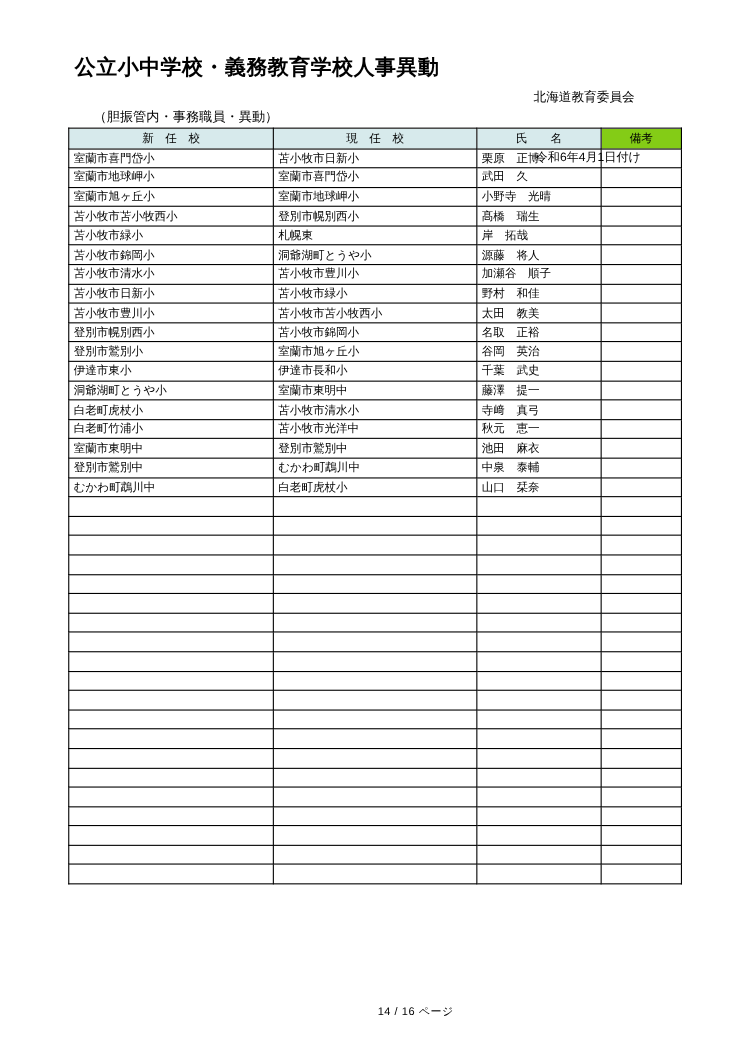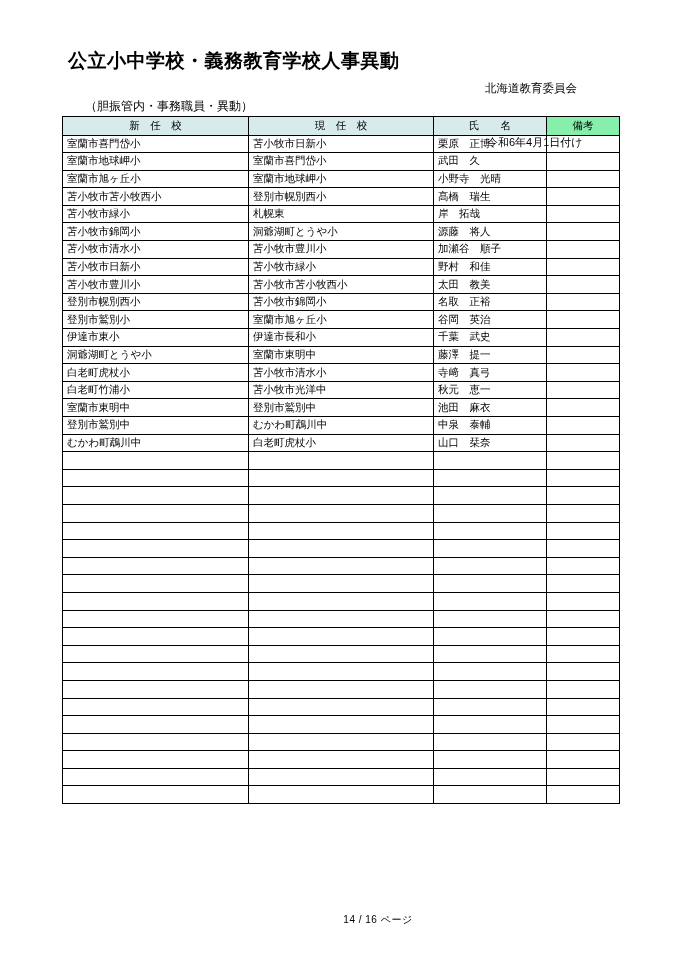--- a/index.html
+++ b/index.html
@@ -107,21 +107,21 @@
         <col style="width: 186px;">
         <col style="width: 185px;">
         <col style="width: 113px;">
         <col style="width: 73px;">
       </colgroup>
     <thead>
       <tr>
           <th style="background: rgb(215, 234, 236);">新　任　校</th>
           <th style="background: rgb(215, 234, 236); margin-left: 12px;">現　任　校</th>
           <th style="background: rgb(215, 234, 236);">氏　　名</th>
-          <th style="background: #86efac;">備考</th>
+          <th style="background: #84cc16;">備考</th>
         </tr>
     </thead>
     <tbody>
         <tr>
           <td>室蘭市喜門岱小</td>
           <td>苫小牧市日新小</td>
           <td>栗原　正博</td>
           <td></td>
         </tr>
         <tr>

